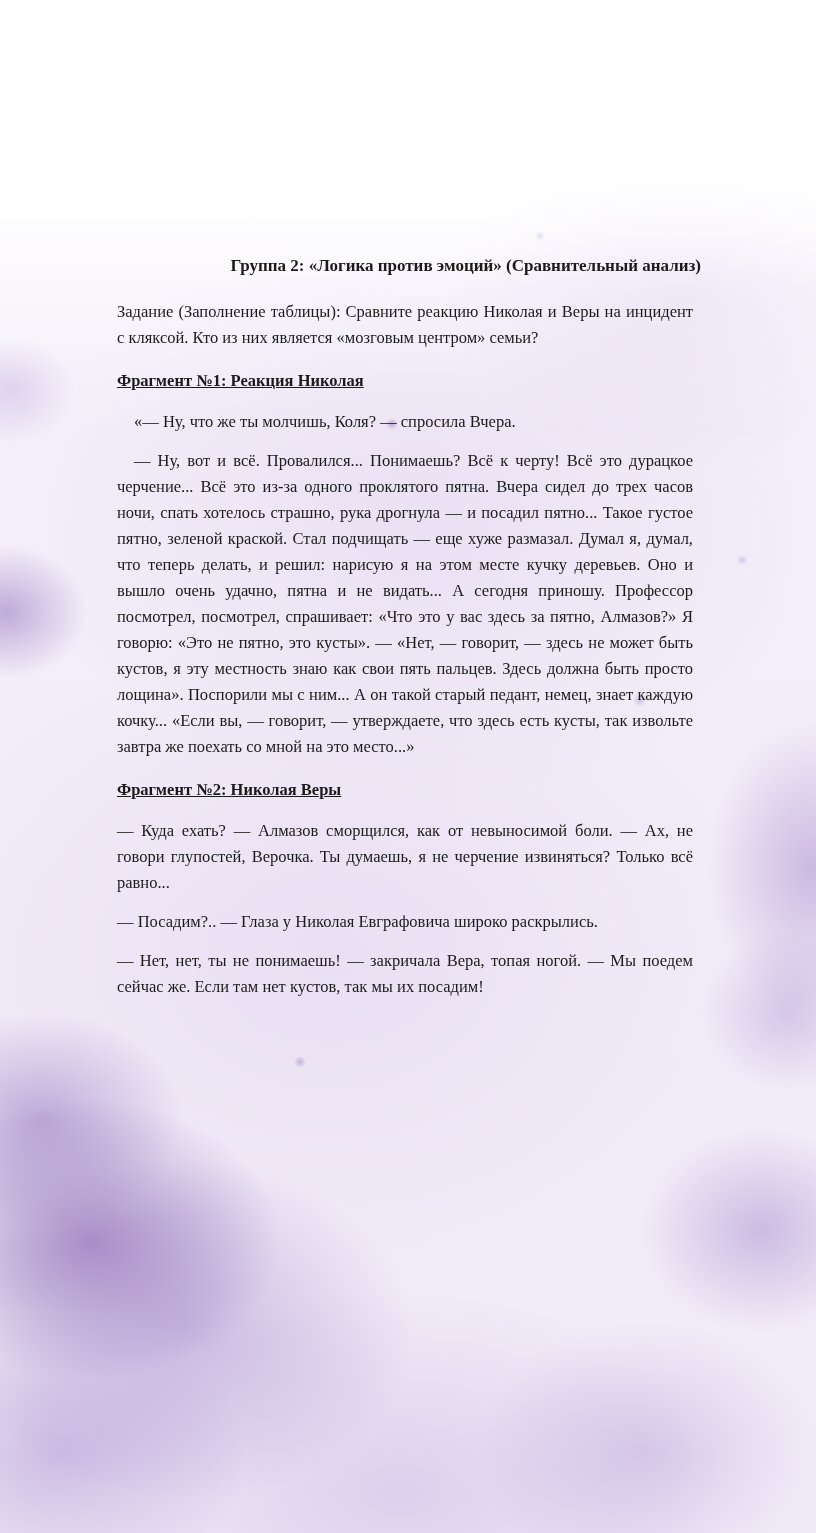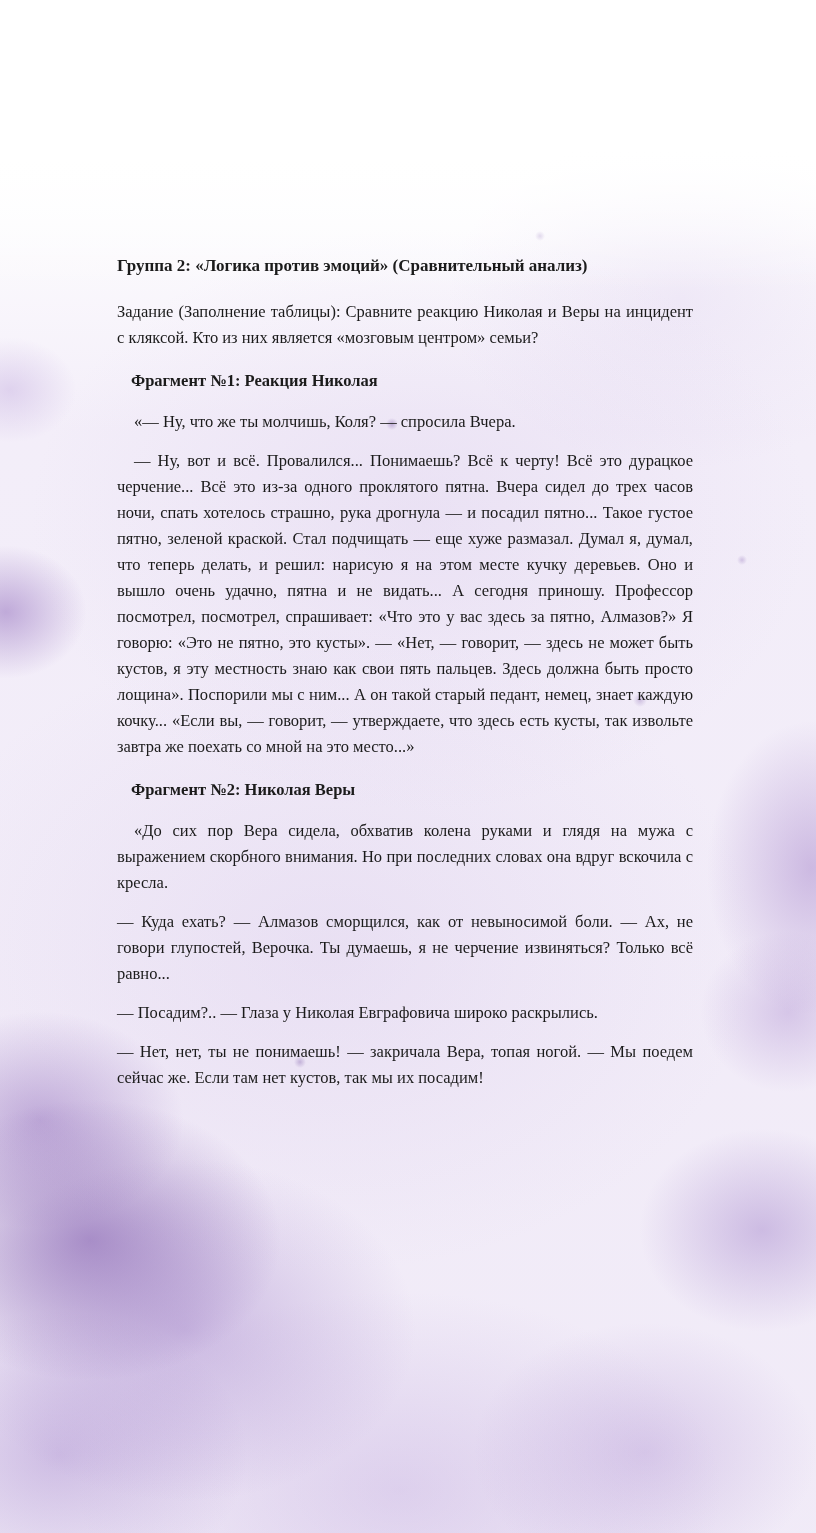--- a/index.html
+++ b/index.html
@@ -53,35 +53,36 @@
     top: 253px;
     width: 584px;
     font-family: "Liberation Serif", "DejaVu Serif", serif;
     font-size: 16.5px;
     line-height: 26px;
     color: #1b1b1b;
   }
   .title {
     font-size: 17px;
     font-weight: bold;
-    text-align: left;
+    text-align: right;
     margin: 0 0 20px 0;
     line-height: 26px;
   }
   .para {
     margin: 0 8px 13px 0;
     text-align: justify;
   }
   .para.indent {
     text-indent: 17px;
   }
   .fragment-heading {
     font-size: 16.5px;
     font-weight: bold;
-    margin: 17px 0 15px 14px;
+    text-decoration: underline;
+    margin: 17px 0 15px 0;
     text-align: left;
   }
 </style>
 </head>
 <body>
 
 <div class="page">
   <div class="content">
 
     <h1 class="title">Группа 2: «Логика против эмоций» (Сравнительный анализ)</h1>
@@ -90,21 +91,20 @@
 
     <h2 class="fragment-heading">Фрагмент №1: Реакция Николая</h2>
 
     <p class="para indent">«— Ну, что же ты молчишь, Коля? — спросила Вчера.</p>
 
 
     <p class="para indent">— Ну, вот и всё. Провалился... Понимаешь? Всё к черту! Всё это дурацкое черчение... Всё это из-за одного проклятого пятна. Вчера сидел до трех часов ночи, спать хотелось страшно, рука дрогнула — и посадил пятно... Такое густое пятно, зеленой краской. Стал подчищать — еще хуже размазал. Думал я, думал, что теперь делать, и решил: нарисую я на этом месте кучку деревьев. Оно и вышло очень удачно, пятна и не видать... А сегодня приношу. Профессор посмотрел, посмотрел, спрашивает: «Что это у вас здесь за пятно, Алмазов?» Я говорю: «Это не пятно, это кусты». — «Нет, — говорит, — здесь не может быть кустов, я эту местность знаю как свои пять пальцев. Здесь должна быть просто лощина». Поспорили мы с ним... А он такой старый педант, немец, знает каждую кочку... «Если вы, — говорит, — утверждаете, что здесь есть кусты, так извольте завтра же поехать со мной на это место...»</p>
 
     <h2 class="fragment-heading">Фрагмент №2: Николая Веры</h2>
 
-    <p class="para indent">«До сих пор Вера сидела, обхватив колена руками и глядя на мужа с выражением скорбного внимания. Но при последних словах она вдруг вскочила с кресла.</p>
 
 
     <p class="para">— Куда ехать? — Алмазов сморщился, как от невыносимой боли. — Ах, не говори глупостей, Верочка. Ты думаешь, я не черчение извиняться? Только всё равно...</p>
 
     <p class="para">— Посадим?.. — Глаза у Николая Евграфовича широко раскрылись.</p>
 
     <p class="para">— Нет, нет, ты не понимаешь! — закричала Вера, топая ногой. — Мы поедем сейчас же. Если там нет кустов, так мы их посадим!</p>
 
 
   </div>

